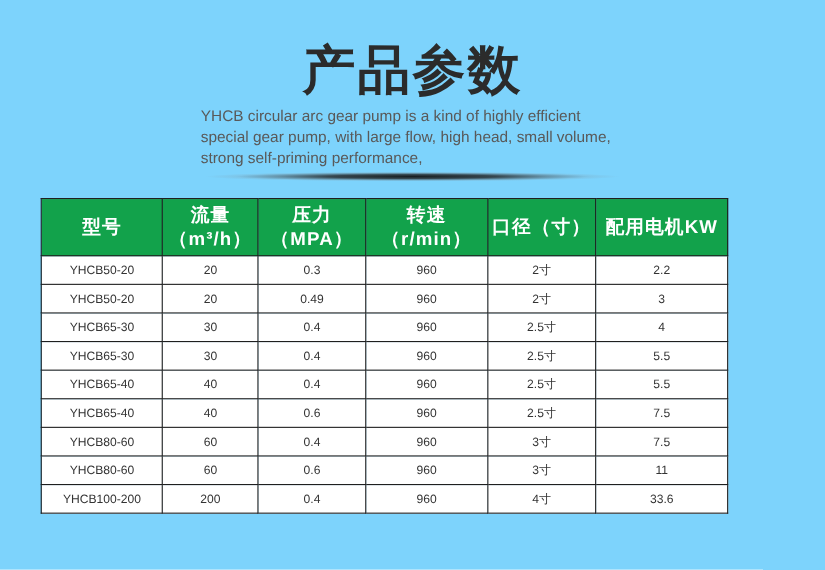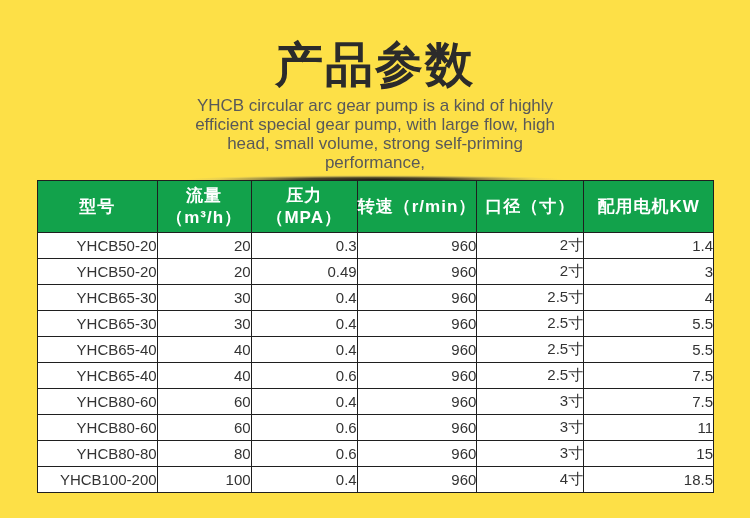--- a/index.html
+++ b/index.html
@@ -10,58 +10,58 @@
   body {
     width: 750px;
     height: 518px;
     overflow: hidden;
     font-family: "Liberation Sans", sans-serif;
   }
   .page {
     position: relative;
     width: 750px;
     height: 518px;
-    background: #fde047;
+    background: #7dd3fc;
   }
   .title {
     margin: 0;
     padding-top: 38px;
     text-align: center;
     font-family: "DejaVu Sans", sans-serif;
     font-size: 48px;
     line-height: 52px;
     font-weight: 900;
     letter-spacing: 2px;
     color: #2b2b2b;
   }
   .desc {
     width: 385px;
     margin: 6px auto 0 auto;
-    text-align: center;
-    font-size: 17px;
+    text-align: left;
+    font-size: 14px;
     line-height: 19px;
     color: #595959;
   }
   .shadow-bar {
     width: 378px;
     height: 9px;
     margin: 3px auto 0 auto;
     border-radius: 50%;
     background: radial-gradient(ellipse 50% 50% at 50% 50%,
       rgba(15,15,15,0.92) 0%,
       rgba(35,35,35,0.8) 40%,
       rgba(75,75,75,0.45) 65%,
       rgba(130,130,130,0.15) 85%,
       rgba(160,160,160,0) 100%);
   }
   table.params {
     position: absolute;
     left: 37px;
     top: 180px;
-    width: 677px;
+    width: 625px;
     border-collapse: collapse;
     table-layout: fixed;
   }
   table.params th,
   table.params td {
     border: 1px solid #1f1f1f;
     padding: 0;
     text-align: center;
     vertical-align: middle;
   }
@@ -70,24 +70,23 @@
     color: #ffffff;
     font-size: 17px;
     font-weight: bold;
     height: 51px;
     line-height: 22px;
     white-space: pre-line;
     letter-spacing: 1px;
   }
   table.params td {
     height: 25px;
-    font-size: 15px;
+    font-size: 11px;
     color: #333333;
     background: #ffffff;
-    text-align: right;
   }
 </style>
 </head>
 <body>
 
 <div class="page">
 
   <h1 class="title">产品参数</h1>
 
   <p class="desc">YHCB circular arc gear pump is a kind of highly efficient special gear pump, with large flow, high head, small volume, strong self-priming performance,</p>
@@ -115,21 +114,21 @@
         <th>配用电机KW</th>
       </tr>
     </thead>
     <tbody>
       <tr>
         <td>YHCB50-20</td>
         <td>20</td>
         <td>0.3</td>
         <td>960</td>
         <td>2寸</td>
-        <td>1.4</td>
+        <td>2.2</td>
       </tr>
       <tr>
         <td>YHCB50-20</td>
         <td>20</td>
         <td>0.49</td>
         <td>960</td>
         <td>2寸</td>
         <td>3</td>
       </tr>
       <tr>
@@ -174,31 +173,23 @@
       </tr>
       <tr>
         <td>YHCB80-60</td>
         <td>60</td>
         <td>0.6</td>
         <td>960</td>
         <td>3寸</td>
         <td>11</td>
       </tr>
       <tr>
-        <td>YHCB80-80</td>
-        <td>80</td>
-        <td>0.6</td>
-        <td>960</td>
-        <td>3寸</td>
-        <td>15</td>
-      </tr>
-      <tr>
         <td>YHCB100-200</td>
-        <td>100</td>
+        <td>200</td>
         <td>0.4</td>
         <td>960</td>
         <td>4寸</td>
-        <td>18.5</td>
+        <td>33.6</td>
       </tr>
     </tbody>
   </table>
 
 </div>
 
 </body></html>

